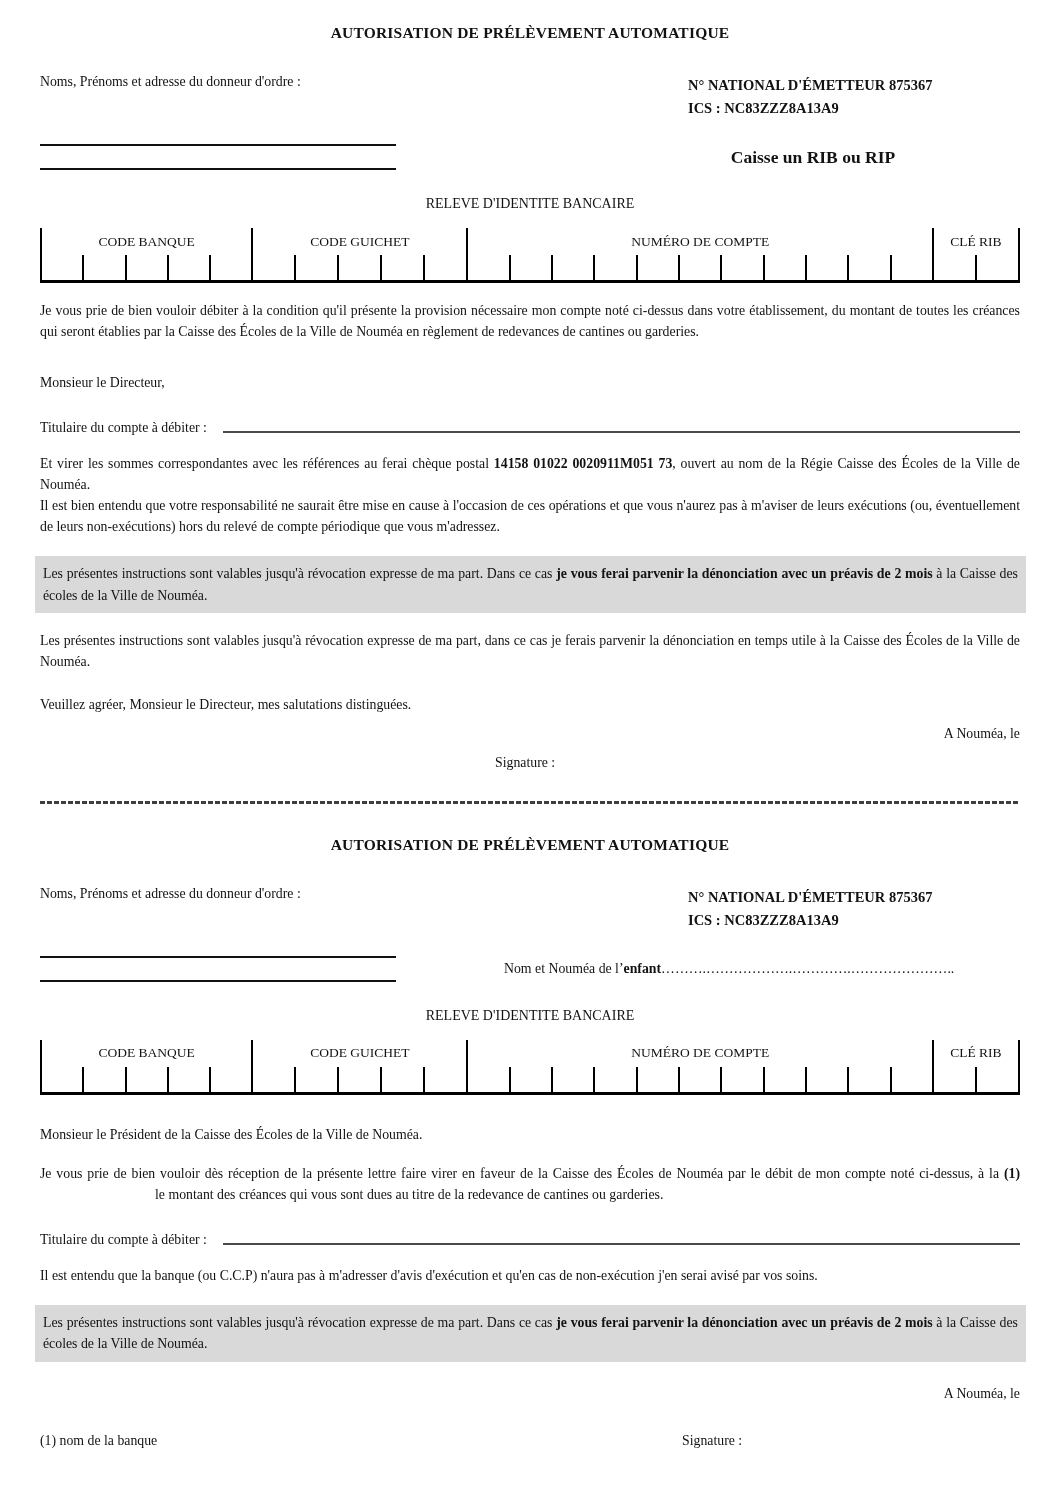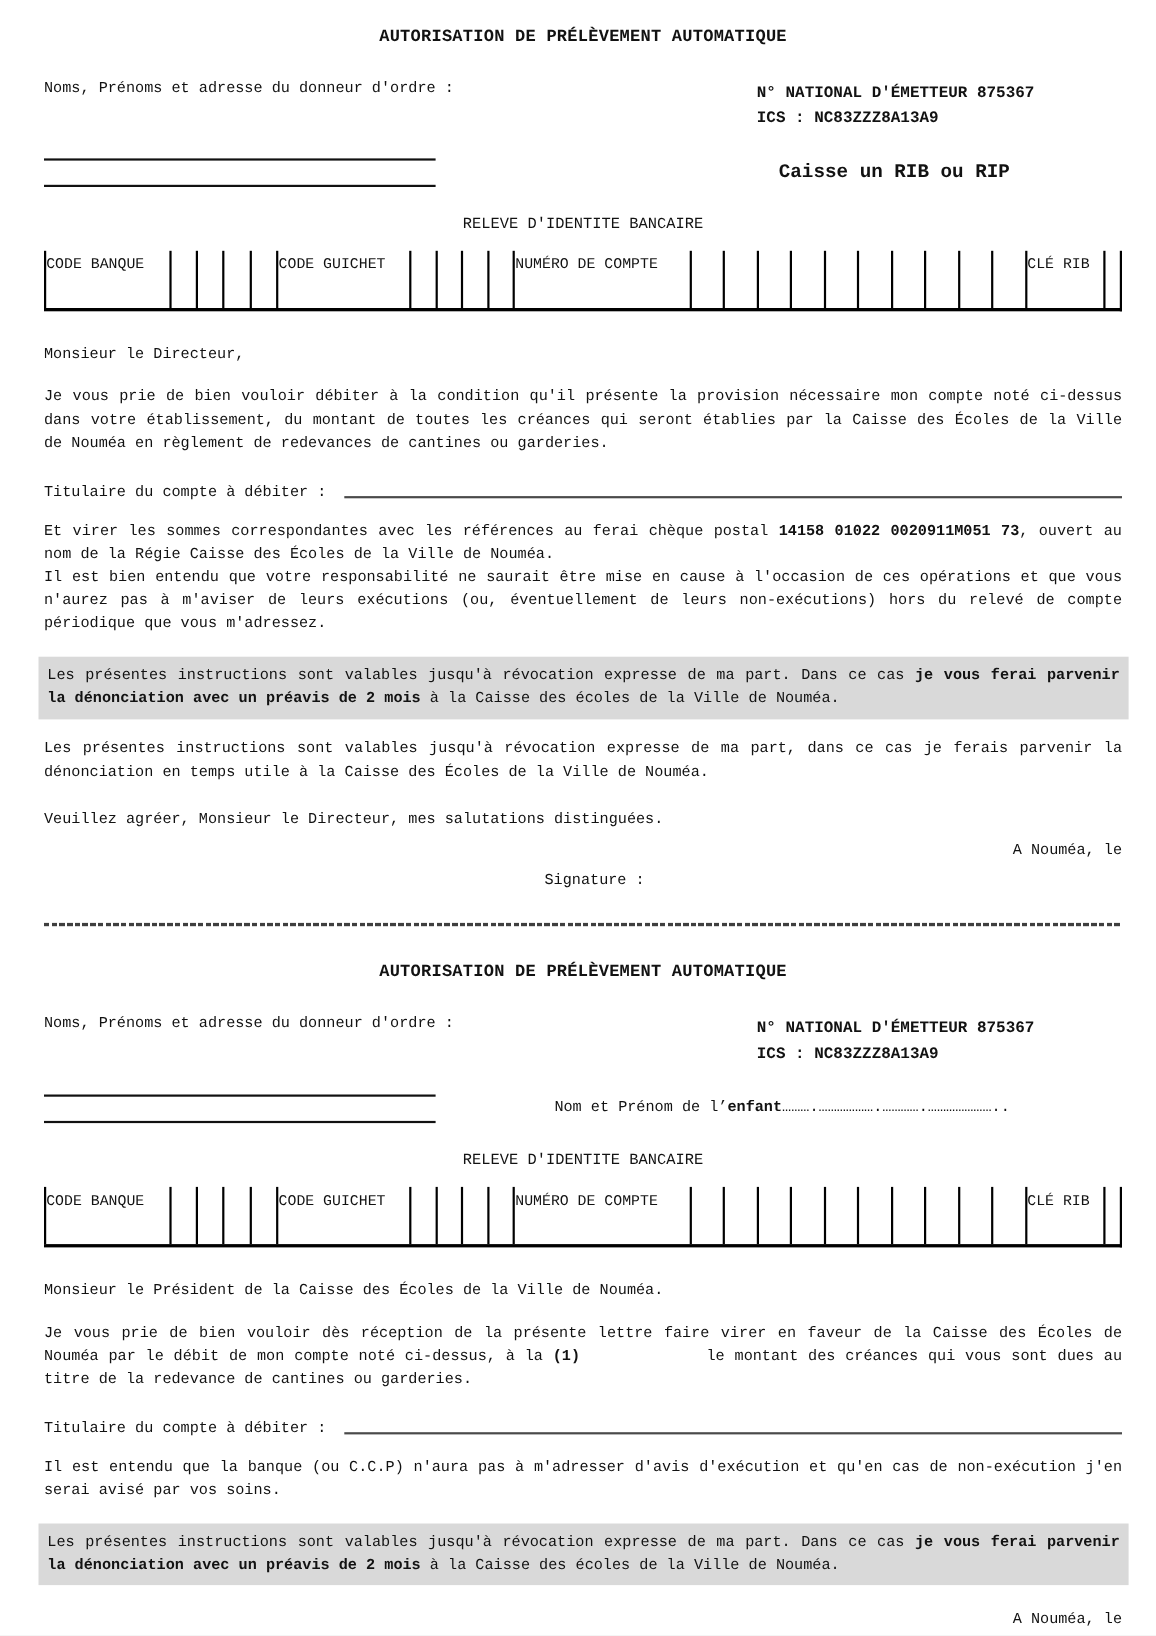--- a/index.html
+++ b/index.html
@@ -1,35 +1,35 @@
 <!DOCTYPE html>
 <html lang="fr"><head>
 <meta charset="utf-8">
 <style>
   html,body{margin:0;padding:0;background:#e8e8e8;}
   .page{
     width:1051px;height:1487px;margin:0 auto;background:#ffffff;
     box-sizing:border-box;padding:24px 31px 0 40px;
-    font-family:Liberation Mono, monospace;
+    font-family:Liberation Serif, serif;
     font-size:13.8px;color:#121212;overflow:hidden;position:relative;
   }
   .doc-title{text-align:center;font-weight:bold;font-size:15.5px;letter-spacing:.2px;margin:0;}
   .hdr-row1{display:flex;margin-top:32px;align-items:flex-start;gap:32px;}
   .donor-label{flex:none;}
   .emitter-block{margin-left:auto;width:332px;font-weight:bold;font-size:14.5px;line-height:1.6;}
   .hdr-row2{display:flex;margin-top:24px;align-items:center;}
   .fill-lines{width:356px;flex:none;}
   .fill-line{width:356px;height:2px;background:#111;}
   .fill-line + .fill-line{margin-top:22px;}
   .join-wrap{flex:1;display:flex;justify-content:center;padding-left:210px;}
   .join-note{font-weight:bold;font-size:17.5px;white-space:nowrap;}
   .child-line{flex:1;padding-left:108px;white-space:nowrap;overflow:hidden;}
   .rib-heading{text-align:center;margin-top:26px;font-size:14px;}
   .rib{display:flex;margin-top:16px;height:52px;border-bottom:3px solid #000;border-right:2px solid #000;}
-  .rib-sec{border-left:2px solid #000;display:flex;flex-direction:row;box-sizing:border-box;}
+  .rib-sec{border-left:2px solid #000;display:flex;flex-direction:column;box-sizing:border-box;}
   .rib-sec-label{height:27px;display:flex;align-items:center;justify-content:center;font-size:13.5px;white-space:nowrap;}
   .rib-cells{flex:1;display:flex;}
   .rib-cell{flex:1;}
   .rib-cell + .rib-cell{border-left:2px solid #000;}
   .p{margin:0;text-align:justify;line-height:1.52;}
   .b{font-weight:bold;}
   .mt-sal{margin-top:30px;}
   .mt-p{margin-top:18px;}
   .titulaire-row{display:flex;margin-top:26px;align-items:flex-end;}
   .titulaire-label{white-space:nowrap;flex:none;}
@@ -114,22 +114,22 @@
         </div>
         <div class="rib-sec" style="width: 8.8%;">
           <div class="rib-sec-label">CLÉ RIB</div>
           <div class="rib-cells">
             <div class="rib-cell"></div>
             <div class="rib-cell"></div>
           </div>
         </div>
       </div>
 
+    <p class="p mt-p">Je vous prie de bien vouloir débiter à la condition qu'il présente la provision nécessaire mon compte noté ci-dessus dans votre établissement, du montant de toutes les créances qui seront établies par la Caisse des Écoles de la Ville de Nouméa en règlement de redevances de cantines ou garderies.</p>
     <p class="p mt-sal">Monsieur le Directeur,</p>
-    <p class="p mt-p">Je vous prie de bien vouloir débiter à la condition qu'il présente la provision nécessaire mon compte noté ci-dessus dans votre établissement, du montant de toutes les créances qui seront établies par la Caisse des Écoles de la Ville de Nouméa en règlement de redevances de cantines ou garderies.</p>
 
     <div class="titulaire-row">
       <span class="titulaire-label">Titulaire du compte à débiter :</span>
       <span class="uline"></span>
     </div>
 
     <div class="mt-p">
       <p class="p"><span>Et virer les sommes correspondantes avec les références au ferai chèque postal </span><span class="b">14158 01022 0020911M051 73</span><span>, ouvert au nom de la Régie Caisse des Écoles de la Ville de Nouméa.</span></p>
       <p class="p">Il est bien entendu que votre responsabilité ne saurait être mise en cause à l'occasion de ces opérations et que vous n'aurez pas à m'aviser de leurs exécutions (ou, éventuellement de leurs non-exécutions) hors du relevé de compte périodique que vous m'adressez.</p>
     </div>
@@ -161,21 +161,21 @@
         <div>N° NATIONAL D'ÉMETTEUR 875367</div>
         <div>ICS : NC83ZZZ8A13A9</div>
       </div>
     </div>
 
     <div class="hdr-row2">
       <div class="fill-lines">
         <div class="fill-line"></div>
         <div class="fill-line"></div>
       </div>
-      <div class="child-line"><span>Nom et Prénom de l’</span><span class="b">enfant</span><span>……….……………….………….…………………..</span></div>
+      <div class="child-line"><span>Nom et Nouméa de l’</span><span class="b">enfant</span><span>……….……………….………….…………………..</span></div>
     </div>
 
     <div class="rib-heading">RELEVE D'IDENTITE BANCAIRE</div>
     <div class="rib">
         <div class="rib-sec" style="width: 21.6%;">
           <div class="rib-sec-label">CODE BANQUE</div>
           <div class="rib-cells">
             <div class="rib-cell"></div>
             <div class="rib-cell"></div>
             <div class="rib-cell"></div>

